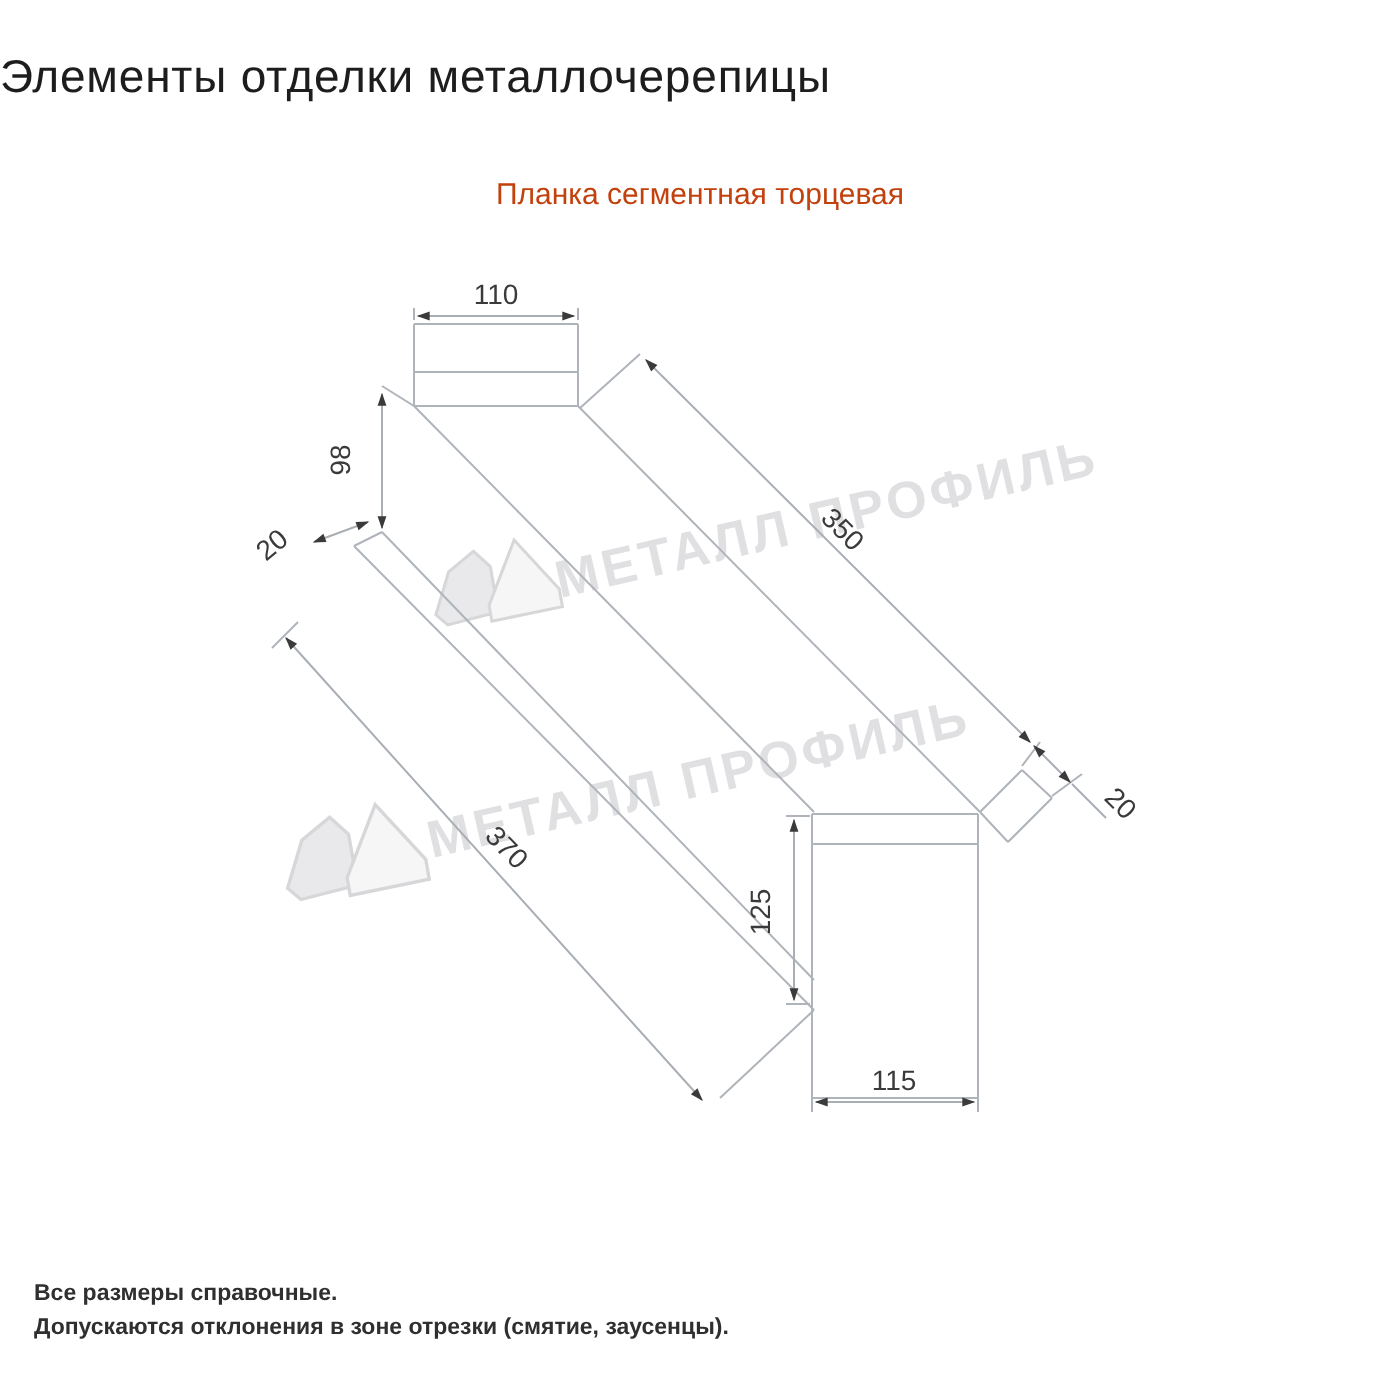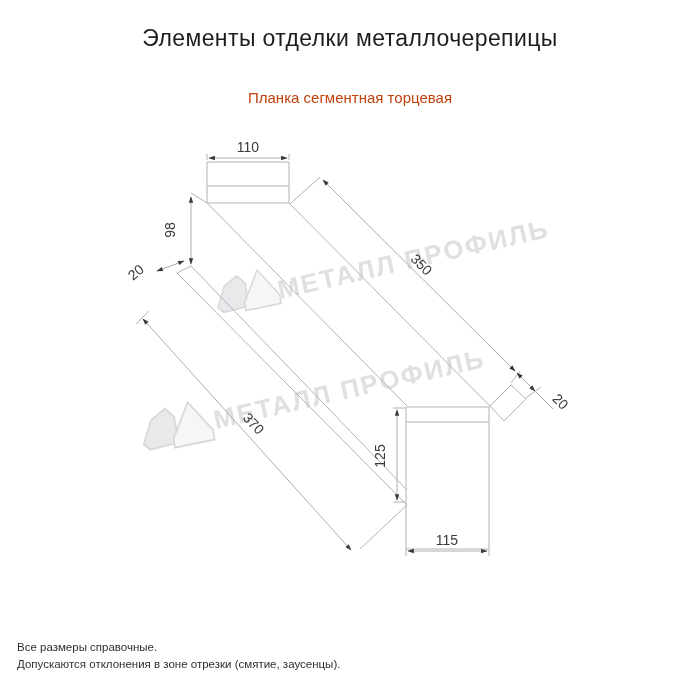--- a/index.html
+++ b/index.html
@@ -1,22 +1,22 @@
 <!DOCTYPE html>
 <html><head>
 <meta charset="utf-8">
 <style>
   html,body{margin:0;padding:0;background:#fff;}
   #stage{position:relative;width:700px;height:700px;background:#ffffff;overflow:hidden;
          font-family:"Liberation Sans","DejaVu Sans",sans-serif;}
-  .page-title{position:absolute;top:25px;left:0;width:700px;text-align:center;
+  .page-title{position:absolute;top:25px;left:0;width:700px;
               font-size:23px;font-weight:400;color:#1d1d1d;letter-spacing:.4px;}
   .subtitle{position:absolute;top:89px;left:0;width:700px;text-align:center;
             font-size:15px;line-height:18px;color:#c2410c;}
-  .notes{position:absolute;left:17px;top:639px;font-size:11.5px;line-height:17px;color:#2f2f2f;}
+  .notes{position:absolute;left:17px;top:639px;font-size:11.5px;line-height:17px;color:#2f2f2f;font-weight:bold;}
   svg{position:absolute;left:0;top:0;}
   .ln{stroke:#afb4ba;stroke-width:1;fill:none;}
   .dim{stroke:#a9aeb5;stroke-width:1;fill:none;}
   .dimtxt{font-family:"Liberation Sans","DejaVu Sans",sans-serif;font-size:14px;fill:#3a3a3a;
           text-anchor:middle;}
   .wmtxt{font-family:"Liberation Sans","DejaVu Sans",sans-serif;font-size:26px;font-weight:bold;
          fill:#e0e0e3;letter-spacing:2px;}
   .wmshape{stroke:#d7d7da;stroke-width:1.5;}
 </style>
 </head>

